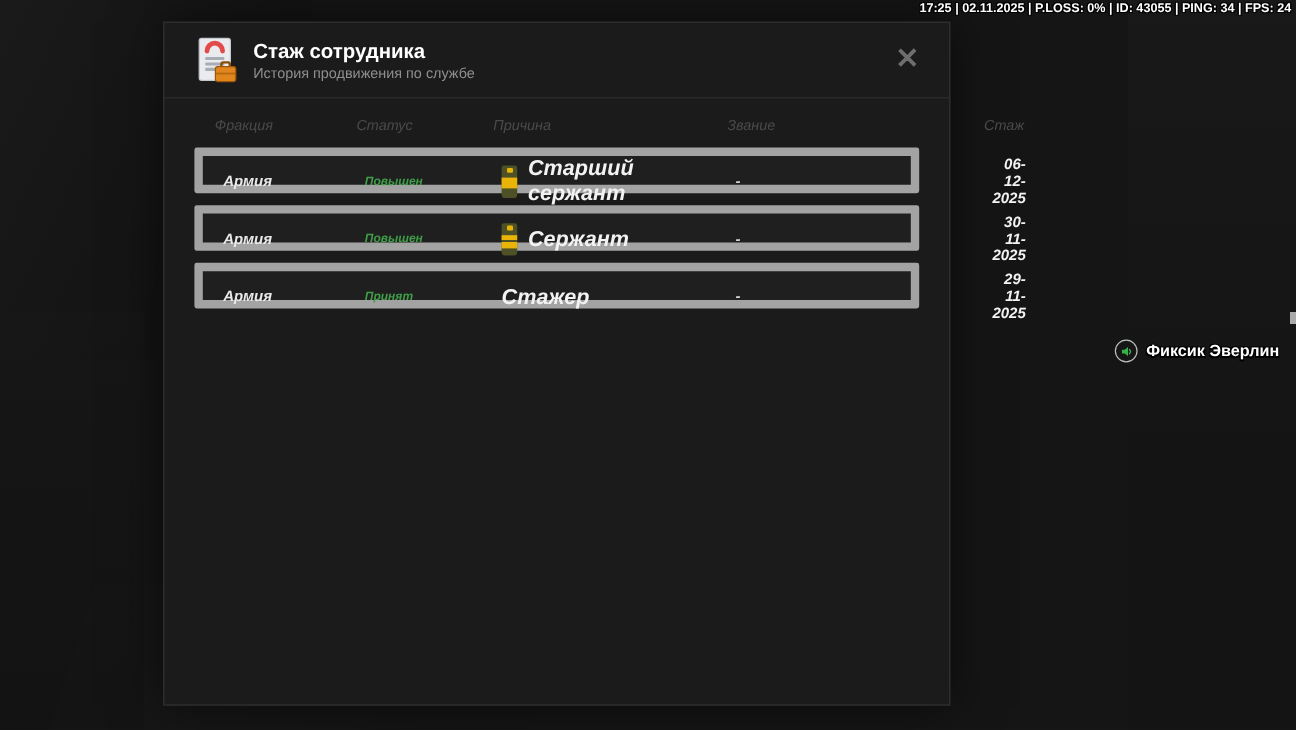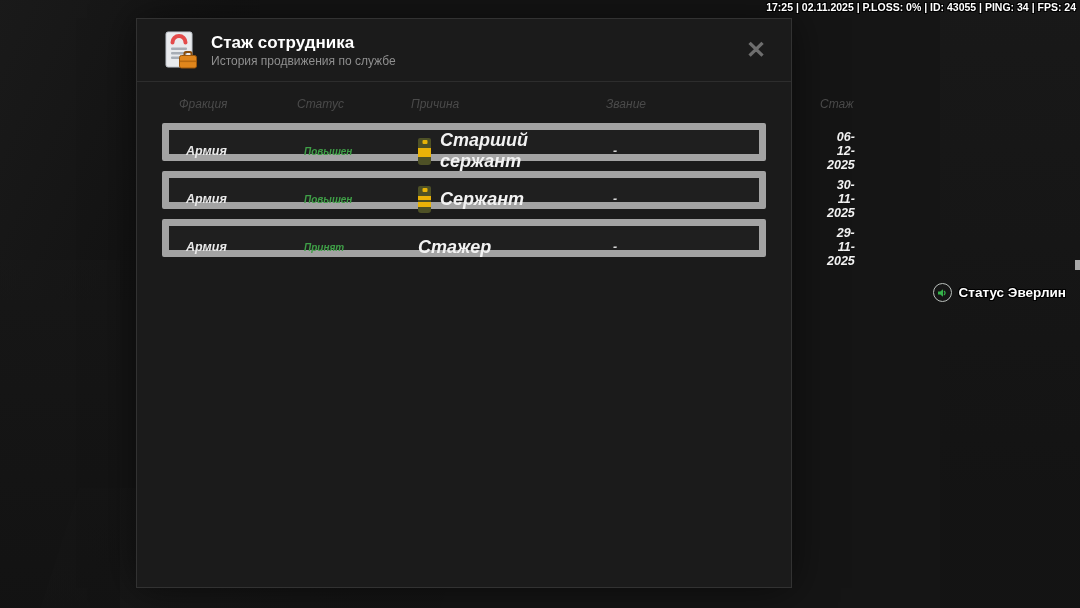--- a/index.html
+++ b/index.html
@@ -128,21 +128,21 @@
 
 <div class="edge-tick"></div>
 
 <div class="voice-indicator">
   <span class="voice-circle">
     <svg viewBox="0 0 24 24">
       <path d="M4 9v6h4.5l5.5 4.5v-15L8.5 9H4z" fill="#35b24a"></path>
       <path d="M16.5 8.5a5 5 0 0 1 0 7" stroke="#35b24a" stroke-width="2.2" fill="none" stroke-linecap="round"></path>
     </svg>
   </span>
-  <span class="voice-name">Статус Эверлин</span>
+  <span class="voice-name">Фиксик Эверлин</span>
 </div>
 
 <div class="modal">
 
   <div class="modal-header">
     <span class="modal-title-icon">
       <svg viewBox="0 0 40 40">
         <rect x="7" y="2" width="26" height="35" rx="2" fill="#e9ebee" stroke="#c3c8cf" stroke-width="1"></rect>
         <path d="M13.5 12.5 A 6.5 6.5 0 0 1 26.5 12.5" stroke="#e34b4b" stroke-width="4" fill="none" stroke-linecap="round"></path>
         <rect x="12" y="17.5" width="16" height="2.6" rx="1" fill="#a7adb5"></rect>

